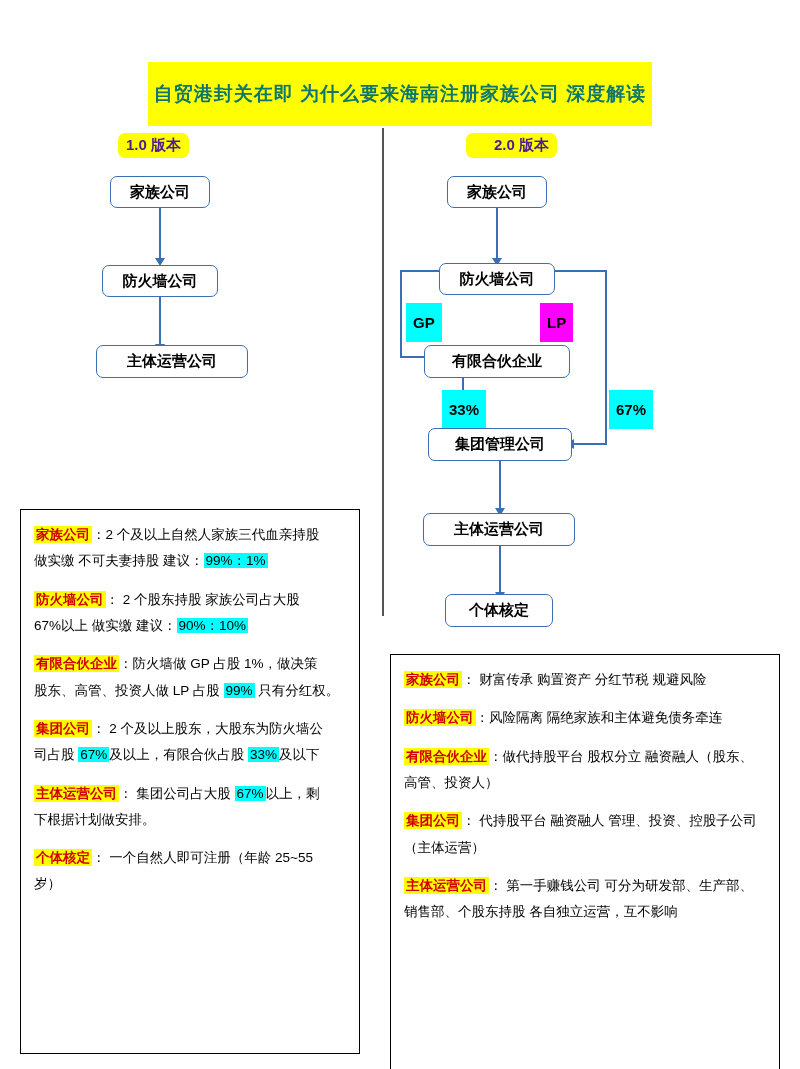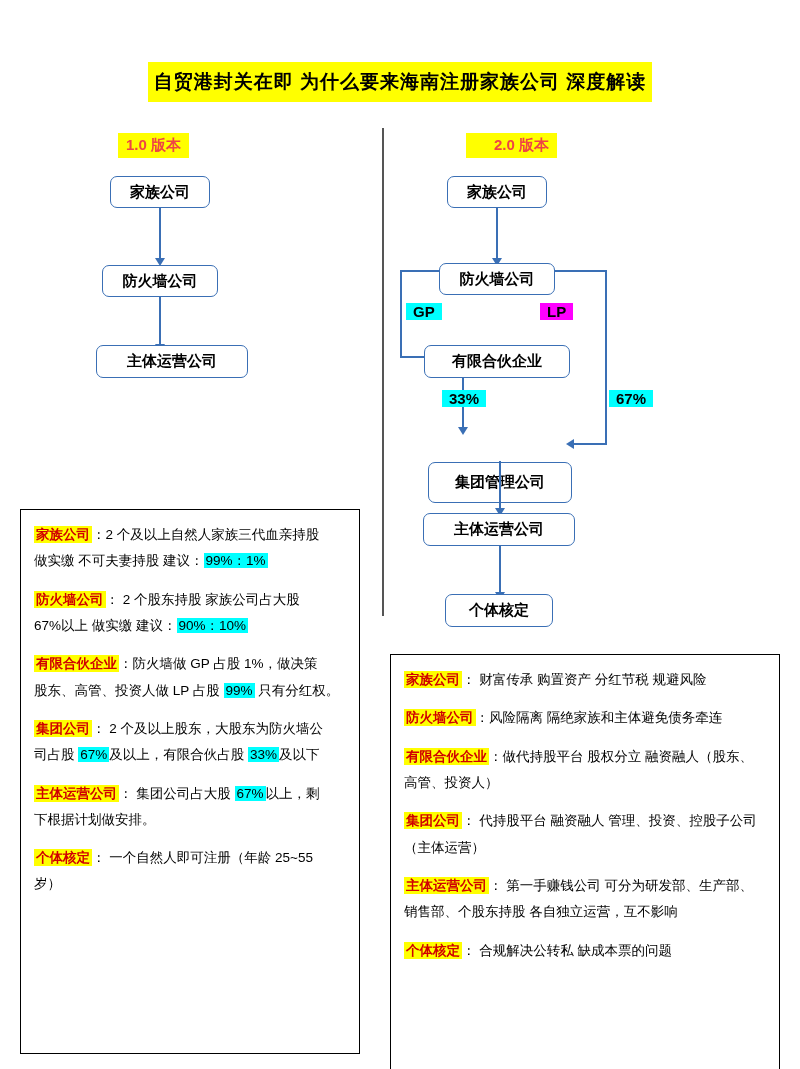--- a/index.html
+++ b/index.html
@@ -15,42 +15,43 @@
   .title-wrap {
     position: absolute;
     top: 62px;
     left: 0;
     width: 800px;
     text-align: center;
   }
   .title {
     display: inline-block;
     background: #ffff00;
-    color: #000000;
+    color: #0f766e;
     font-weight: bold;
     font-size: 19px;
     letter-spacing: 1px;
-    padding: 8px 6px;
+    padding: 20px 6px;
     line-height: 1.25;
   }
   .divider {
     position: absolute;
     left: 382px;
     top: 128px;
     width: 2px;
     height: 488px;
     background: #555;
   }
   .ver-label {
     position: absolute;
     background: #ffff00;
     font-weight: bold;
     font-size: 15px;
     padding: 3px 8px;
-    color: #ef4444;
+    color: #4c1d95;
+    border-radius: 7px;
   }
   .node {
     position: absolute;
     background: #ffffff;
     border: 1.5px solid #3a6fb5;
     border-radius: 7px;
     color: #000;
     font-size: 15px;
     font-weight: bold;
     display: flex;
@@ -81,21 +82,21 @@
     position: absolute;
     width: 0; height: 0;
     border-top: 5px solid transparent;
     border-bottom: 5px solid transparent;
     border-right: 8px solid #3a6fb5;
   }
   .tag {
     position: absolute;
     font-weight: bold;
     font-size: 15px;
-    padding: 0 7px;
+    padding: 11px 7px;
     color: #000;
   }
   .tag-cyan { background: #00ffff; }
   .tag-magenta { background: #ff00ff; }
   .panel {
     position: absolute;
     border: 1.5px solid #000;
     background: #fff;
     padding: 12px 13px 14px 13px;
   }
@@ -160,21 +161,21 @@
 <div class="tag tag-cyan" style="left:406px; top:303px;">GP</div>
 <div class="tag tag-magenta" style="left:540px; top:303px;">LP</div>
 
 <div class="node" style="left:424px; top:345px; width:146px; height:33px;">有限合伙企业</div>
 <div class="arrow-line" style="left:462px; top:378px; width:2px; height:52px;"></div>
 <div class="arrow-head-down" style="left:458px; top:427px;"></div>
 
 <div class="tag tag-cyan" style="left:442px; top:390px;">33%</div>
 <div class="tag tag-cyan" style="left:609px; top:390px;">67%</div>
 
-<div class="node" style="left:428px; top:428px; width:144px; height:41px;margin-top:34px;">集团管理公司</div>
+<div class="node" style="left:428px; top:428px; width:144px; height:33px;">集团管理公司</div>
 <div class="arrow-line" style="left:499px; top:461px; width:2px; height:50px;"></div>
 <div class="arrow-head-down" style="left:495px; top:508px;"></div>
 
 <div class="node" style="left:423px; top:513px; width:152px; height:33px;">主体运营公司</div>
 <div class="arrow-line" style="left:499px; top:546px; width:2px; height:49px;"></div>
 <div class="arrow-head-down" style="left:495px; top:592px;"></div>
 
 <div class="node" style="left:445px; top:594px; width:108px; height:33px;">个体核定</div>
 
 <div class="panel" style="left:20px; top:509px; width:340px; height:545px;">
@@ -213,16 +214,13 @@
   </p>
   <p>
     <span class="hl-y">有限合伙企业</span><span>：做代持股平台 股权分立 融资融人（股东、高管、投资人）</span>
   </p>
   <p>
     <span class="hl-y">集团公司</span><span>：  代持股平台 融资融人 管理、投资、控股子公司（主体运营）</span>
   </p>
   <p>
     <span class="hl-y">主体运营公司</span><span>： 第一手赚钱公司 可分为研发部、生产部、销售部、个股东持股 各自独立运营，互不影响</span>
   </p>
-  <p>
-    <span class="hl-y">个体核定</span><span>：  合规解决公转私 缺成本票的问题</span>
-  </p>
 </div>
 
 </body></html>

